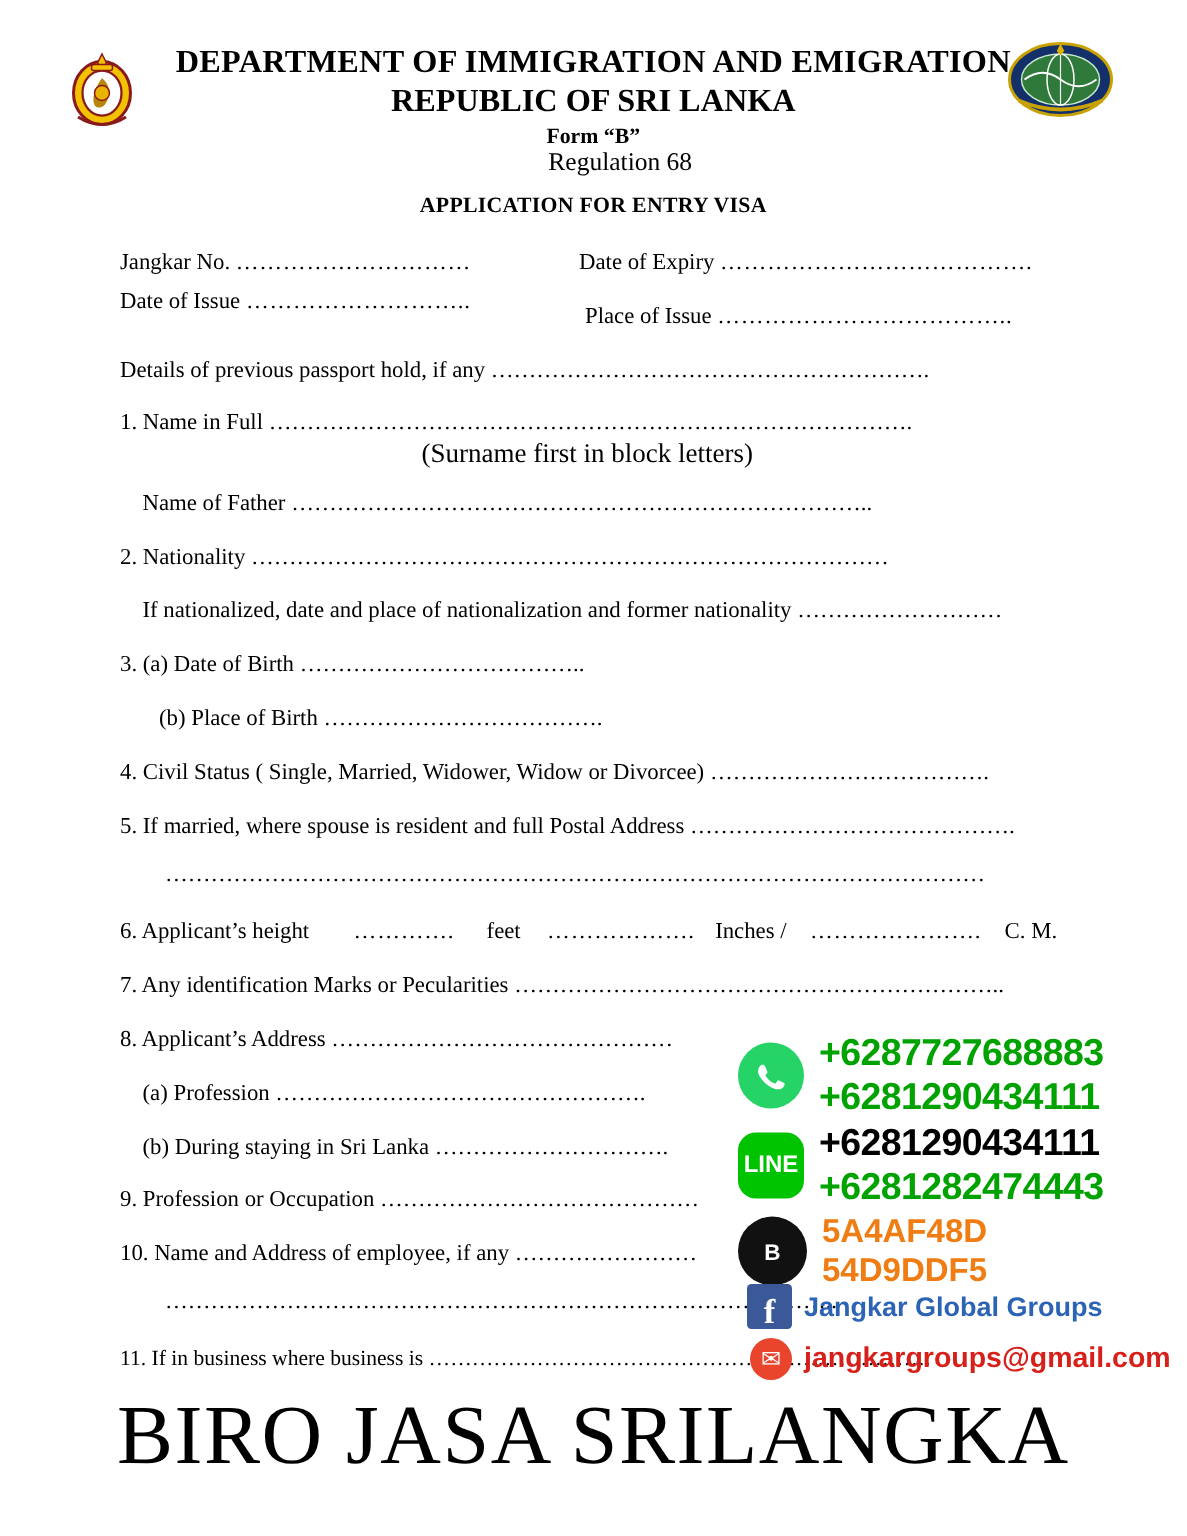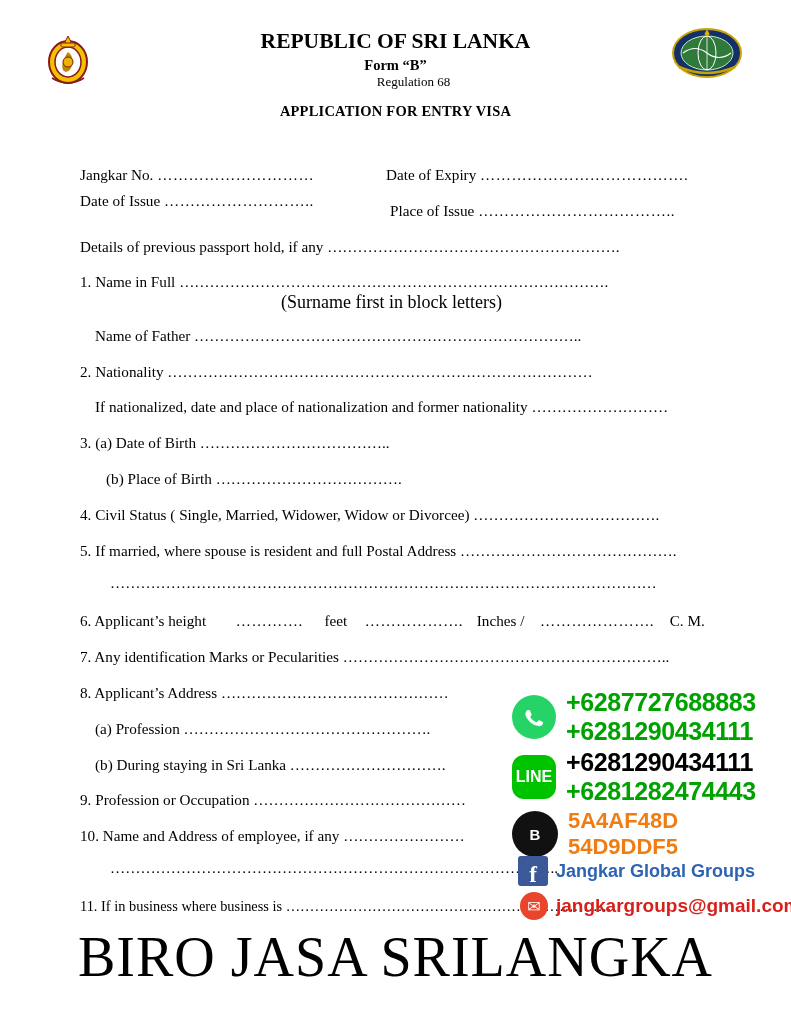--- a/index.html
+++ b/index.html
@@ -42,21 +42,21 @@
     font-weight: bold;
     line-height: 26px;
   }
   .form-b {
     font-size: 14.5px;
     font-weight: bold;
     margin-top: 3px;
     line-height: 17px;
   }
   .regulation {
-    font-size: 13px;
+    font-size: 17px;
     line-height: 15px;
     margin-left: 36px;
   }
   .app-title {
     font-size: 14.5px;
     font-weight: bold;
     margin-top: 14px;
     letter-spacing: 0.2px;
   }
 
@@ -99,21 +99,20 @@
     position: absolute;
     left: 492px;
     top: 688px;
     width: 280px;
     height: 220px;
   }
   .contact-row {
     position: absolute;
     display: flex;
     align-items: center;
-    margin-left: 20px;
   }
   .icon-circle {
     border-radius: 50%;
     display: flex;
     align-items: center;
     justify-content: center;
     color: #fff;
   }
   .wa {
     width: 44px; height: 44px;
@@ -232,20 +231,21 @@
       <ellipse cx="36" cy="26" rx="26" ry="17" fill="#2f7a3a" stroke="#c8e6c9" stroke-width="1"></ellipse>
       <path d="M12 26 q12 -9 24 0 q12 9 24 0" fill="none" stroke="#ffffff" stroke-width="1.2"></path>
       <ellipse cx="36" cy="26" rx="9" ry="17" fill="none" stroke="#ffffff" stroke-width="1"></ellipse>
       <path d="M36 9 v34" stroke="#ffffff" stroke-width="0.8"></path>
       <path d="M8 40 q28 12 56 0" fill="none" stroke="#c8a200" stroke-width="2.5"></path>
       <path d="M36 2 l2.5 5 l-2.5 3 l-2.5 -3 z" fill="#e0b200"></path>
     </svg>
   </div>
 
   <div class="header">
+    <div class="title-main">DEPARTMENT OF IMMIGRATION AND EMIGRATION</div>
     <div class="title-sub">REPUBLIC OF SRI LANKA</div>
     <div class="form-b">Form “B”</div>
     <div class="regulation">Regulation 68</div>
     <div class="app-title">APPLICATION FOR ENTRY VISA</div>
   </div>
 
   <div class="body-area">
 
     <div class="line" style="left:80px; top:16px;">
       <span>Jangkar No.</span>

